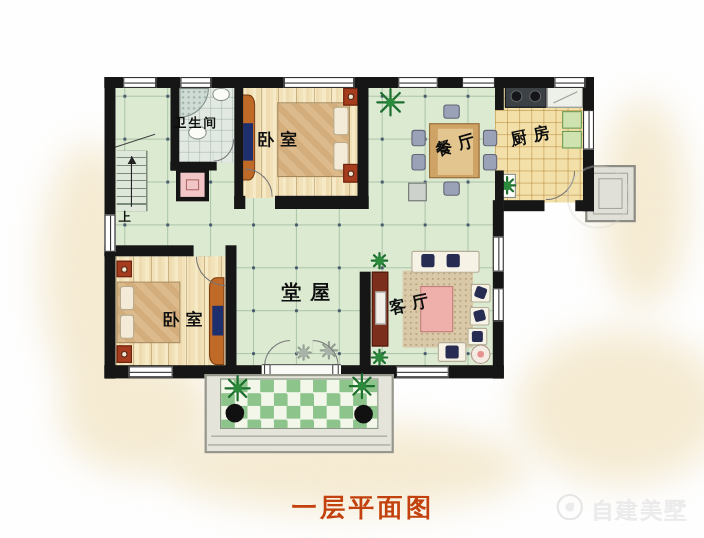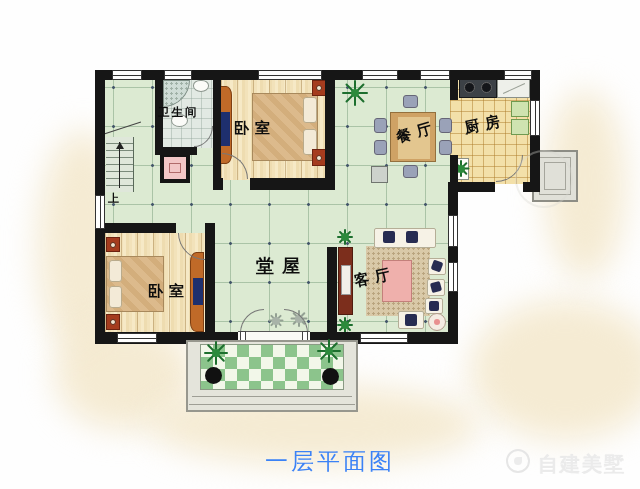--- a/index.html
+++ b/index.html
@@ -36,21 +36,21 @@
   .plant i:nth-child(2){transform:rotate(45deg);} .plant i:nth-child(3){transform:rotate(90deg);}
   .plant i:nth-child(4){transform:rotate(135deg);}
   .plant::after{content:"";position:absolute;left:50%;top:50%;width:8px;height:8px;margin:-4px 0 0 -4px;
           border-radius:50%;background:#2c8a3c;}
   .plant.gray i{background:#93a093;} .plant.gray::after{background:#a8b2a8;}
   .pillow{background:#272c52;border-radius:2px;}
   .sofa{background:#f6f2e6;border:1px solid #b5ae97;border-radius:2px;}
   .stand{background:#a53c1e;border:1px solid #6d2310;}
   .stand::after{content:"";position:absolute;left:50%;top:50%;width:6px;height:6px;margin:-3px 0 0 -3px;
           border-radius:50%;background:#f0e6d2;border:1px solid #5a2a18;box-sizing:border-box;}
-  .caption{font-weight:normal;color:#3b82f6;font-size:23px;letter-spacing:3px;}
+  .caption{font-weight:bold;color:#c2410c;font-size:23px;letter-spacing:3px;}
   .wm{font-weight:bold;color:#ebebeb;text-shadow:0 1px 1px #fff,0 0 1px #d9d9d9;font-size:20px;letter-spacing:2px;}
 </style>
 </head>
 <body>
 
 <div class="page">
 
   <div class="blob" style="left:38px;top:130px;width:90px;height:230px;"></div>
   <div class="blob" style="left:55px;top:320px;width:140px;height:110px;"></div>
   <div class="blob" style="left:470px;top:300px;width:190px;height:140px;"></div>

